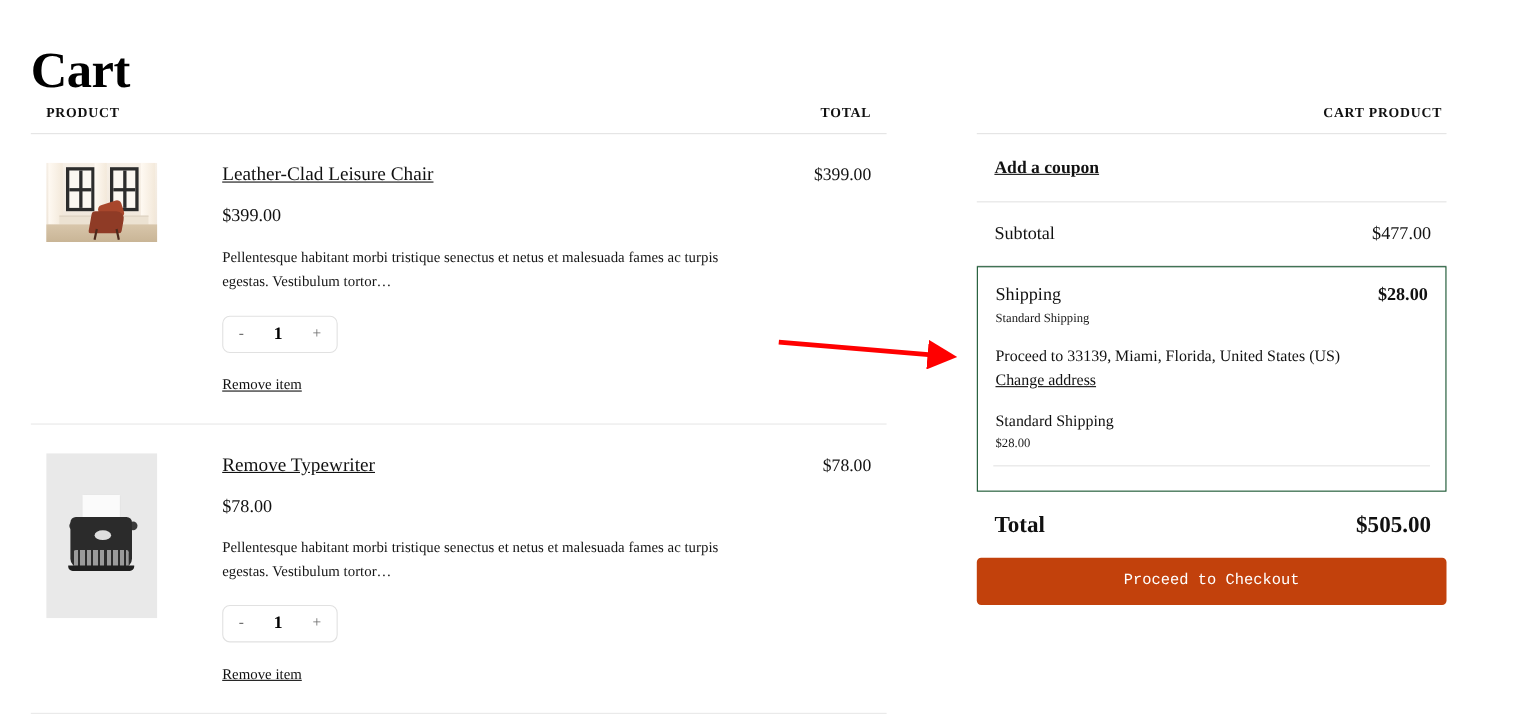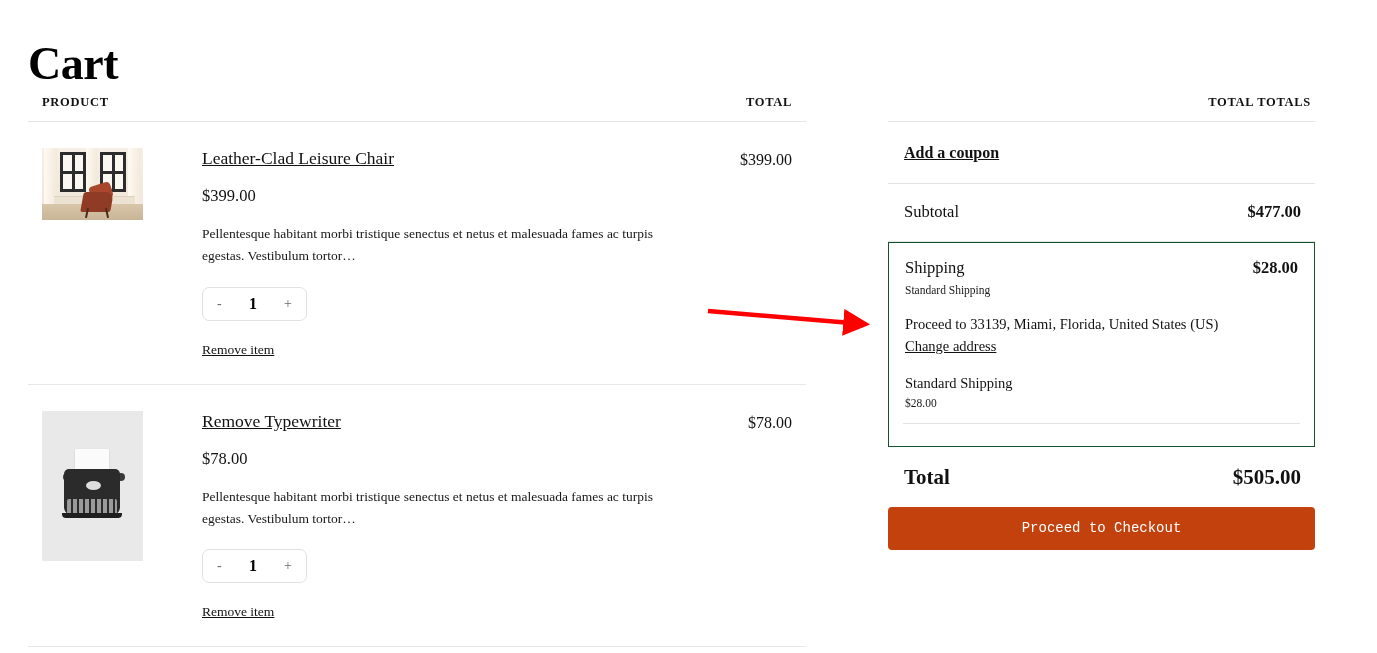--- a/index.html
+++ b/index.html
@@ -222,21 +222,21 @@
   }
   .coupon-link {
     font-size: 16px; text-decoration: underline; color: #111; cursor: pointer; font-weight: bold;
   }
   .subtotal-row {
     display: flex; justify-content: space-between; align-items: baseline;
     padding: 18px 14px 19px 16px;
     border-bottom: 1px solid #e3e3e3;
   }
   .subtotal-label { font-size: 16.5px; }
-  .subtotal-val { font-size: 16.5px; font-weight: 700; }
+  .subtotal-val { font-size: 16.5px; font-weight: 400; }
 
   .shipping-box {
     border: 1px solid #14532d;
     padding: 15px 16px 22px 16px;
     margin-top: 0;
   }
   .ship-top {
     display: flex; justify-content: space-between; align-items: baseline;
   }
   .ship-label { font-size: 16.5px; }
@@ -355,21 +355,21 @@
         </div>
         <a class="remove-link">Remove item</a>
       </div>
       <div class="total-cell">$78.00</div>
     </div>
 
   </div>
 
   <div class="totals">
 
-    <div class="totals-head">TOTAL TOTALS</div>
+    <div class="totals-head">CART PRODUCT</div>
 
     <div class="coupon-row">
       <a class="coupon-link">Add a coupon</a>
     </div>
 
     <div class="subtotal-row">
       <span class="subtotal-label">Subtotal</span>
       <span class="subtotal-val">$477.00</span>
     </div>
 

